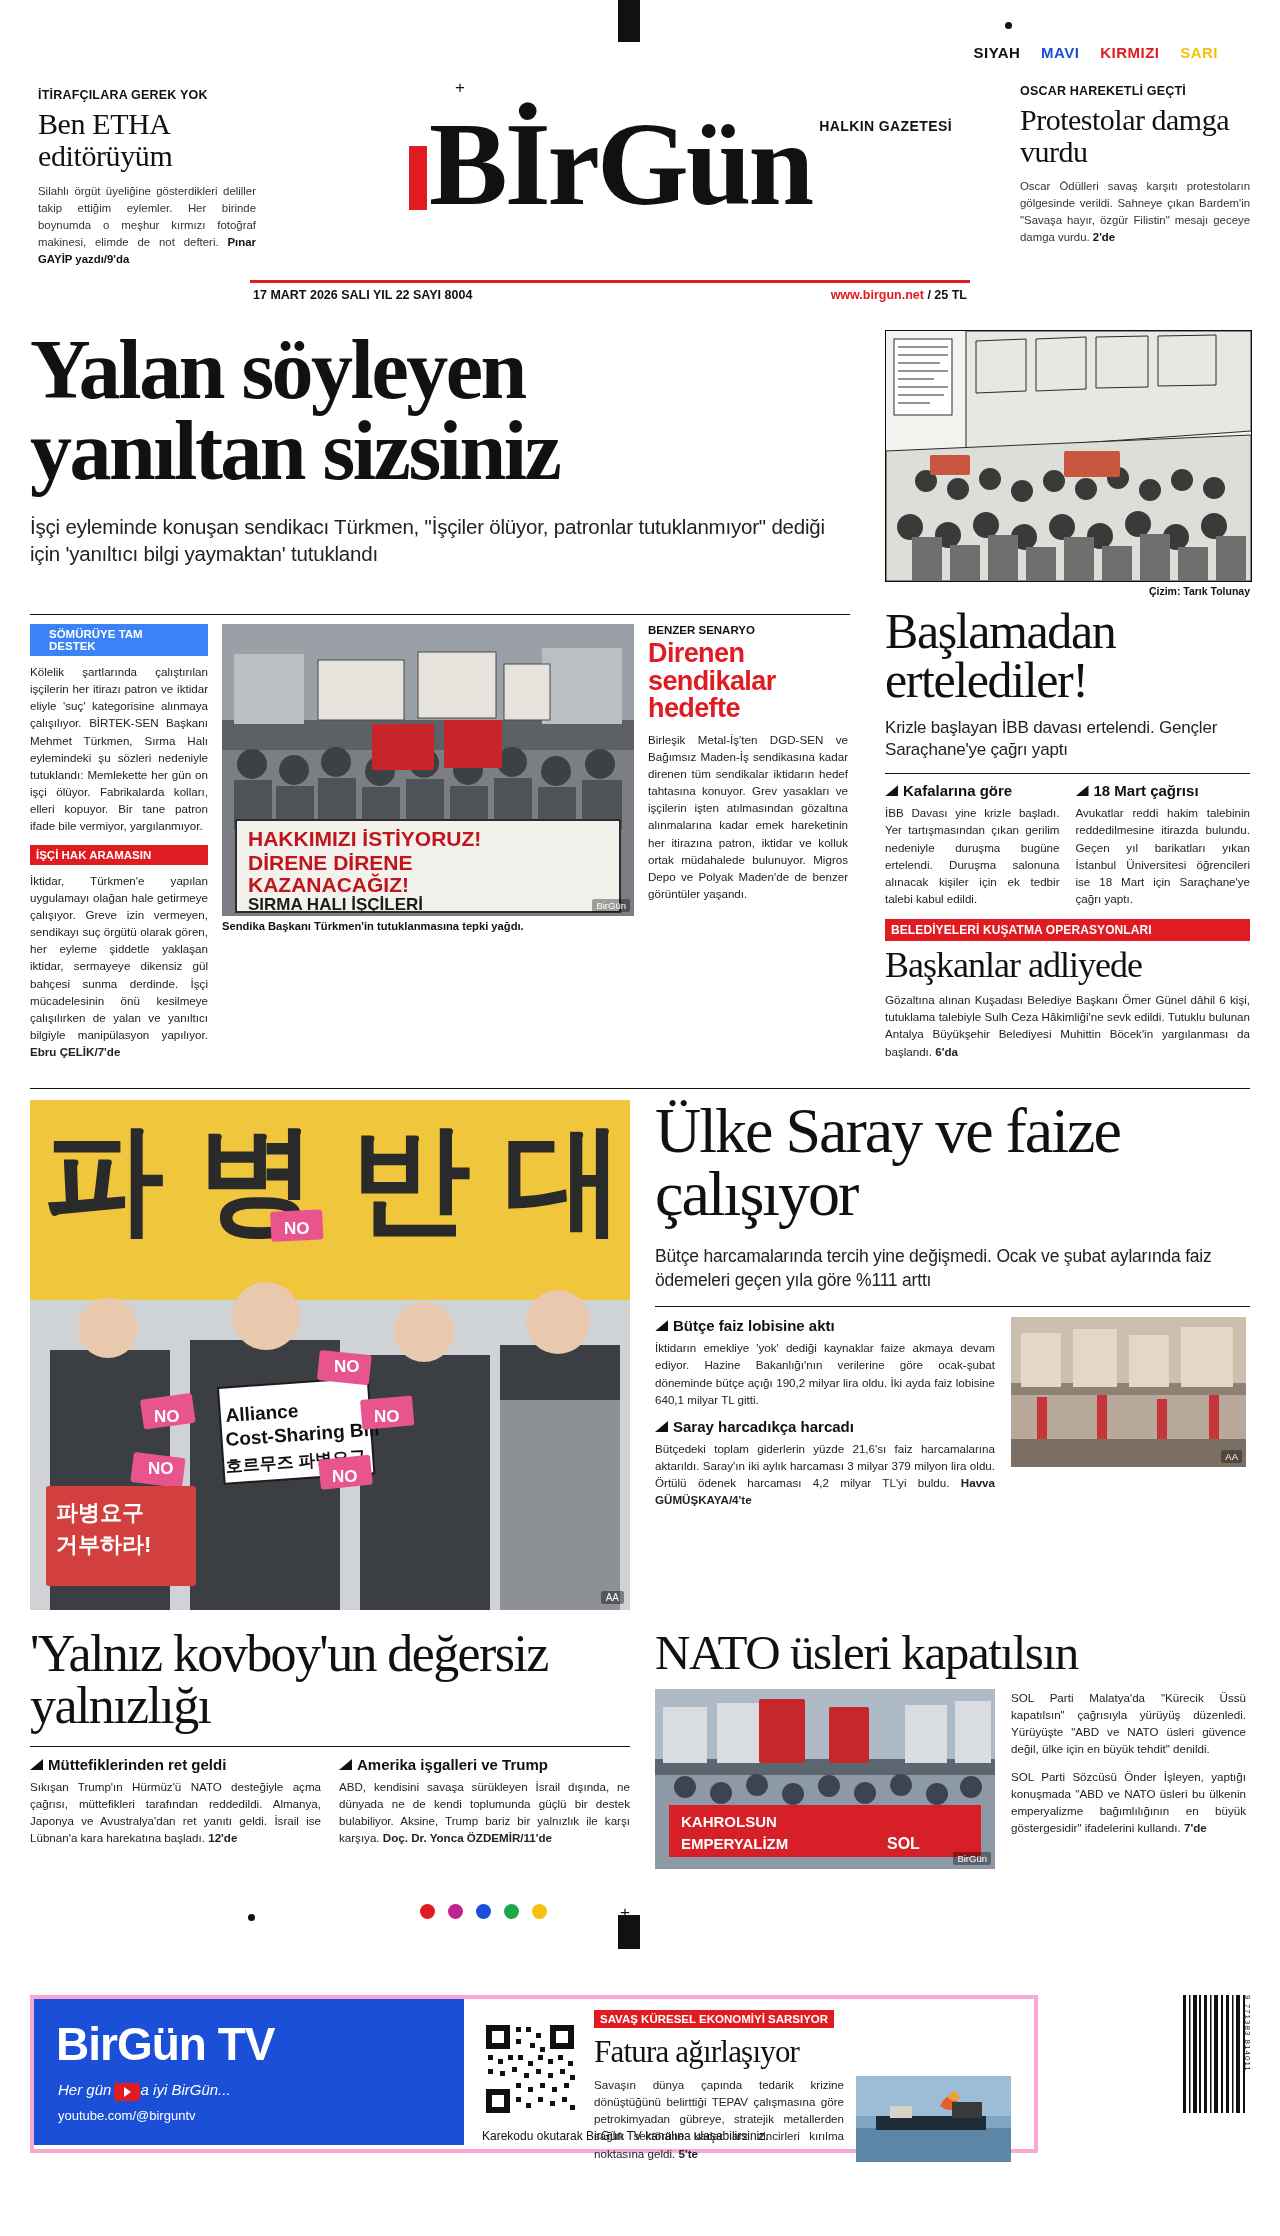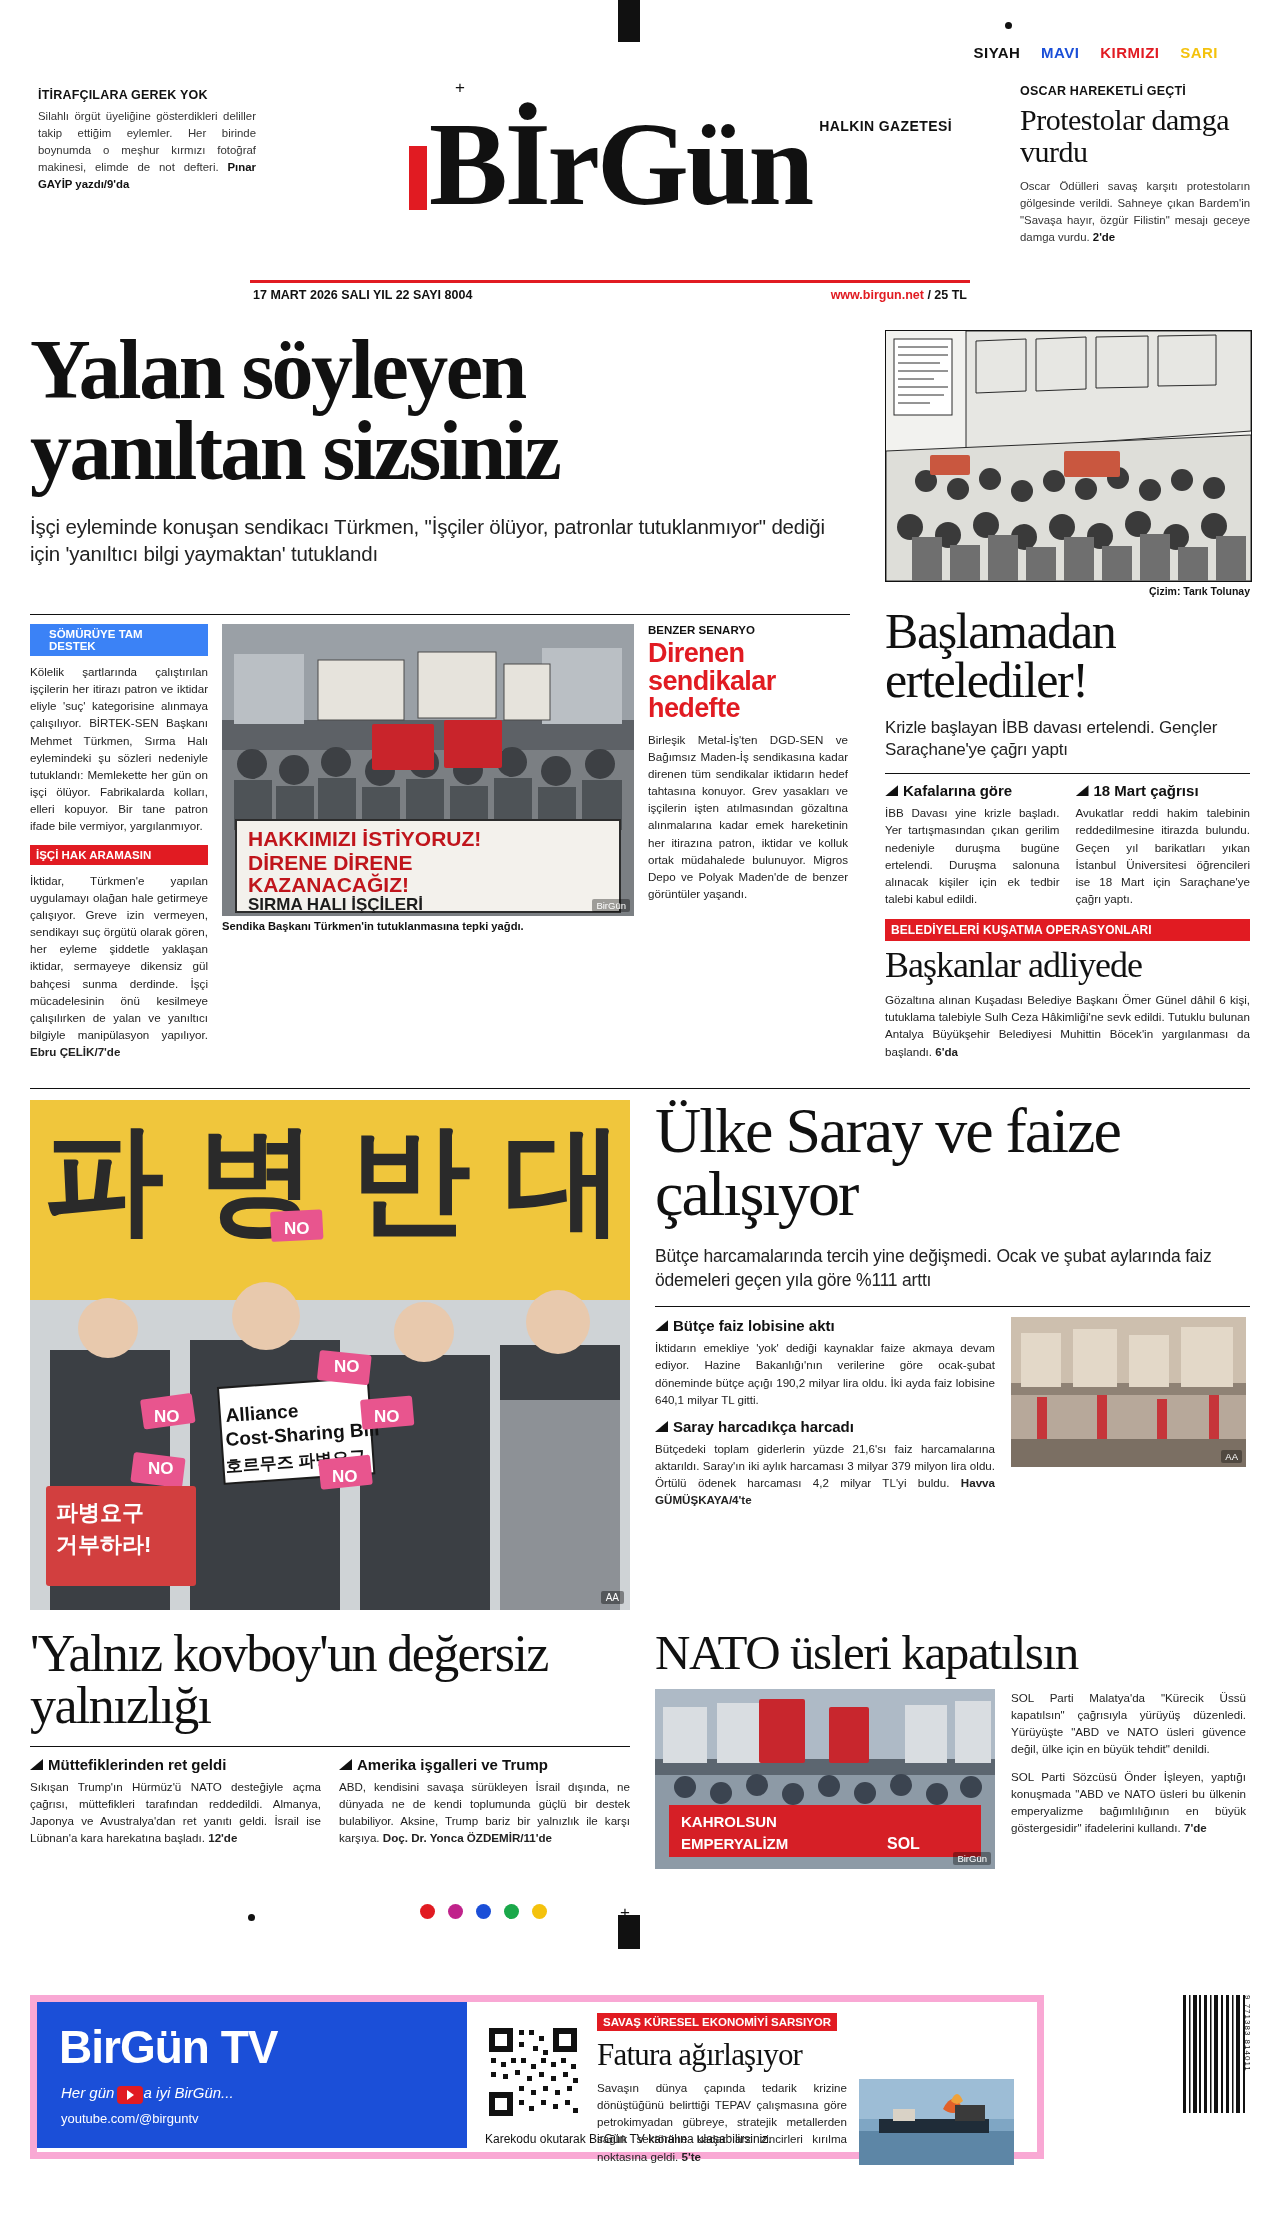--- a/index.html
+++ b/index.html
@@ -102,21 +102,21 @@
   .yalniz-cols .c{width:291px;}
 
   .nato{position:absolute;top:1628px;left:655px;width:595px;}
   .nato h2{font-family:"Liberation Serif",serif;font-weight:400;font-size:49px;line-height:1;letter-spacing:-1.4px;margin:0;}
   .nato-row{display:flex;gap:16px;margin-top:12px;}
   .nato-row .pic{width:340px;height:180px;background:#9d9d9d;position:relative;overflow:hidden;}
   .nato-row .pic .credit{position:absolute;right:4px;bottom:4px;font-family:"Liberation Sans",sans-serif;font-size:9.5px;color:#fff;background:rgba(0,0,0,.35);padding:1px 4px;border-radius:2px;}
   .nato-row .txt{width:235px;}
 
   
-  .promo{position:absolute;top:1995px;left:30px;width:1000px;height:150px;border:7px solid #f9a8d4;background:#fff;}
+  .promo{position:absolute;top:1995px;left:30px;width:1000px;height:150px;border:4px solid #f9a8d4;background:#fff;}
   .promo-left{position:absolute;left:0;top:0;width:430px;height:146px;background:#1b4fd8;color:#fff;}
   .promo-left .big{font-family:"Liberation Sans",sans-serif;font-weight:700;font-size:46px;letter-spacing:-1px;margin:18px 0 0 22px;}
   .promo-left .small{font-family:"Liberation Sans",sans-serif;font-style:italic;font-size:15px;margin:10px 0 0 24px;}
   .promo-left .yt{position:absolute;left:24px;bottom:22px;display:flex;align-items:center;gap:7px;font-family:"Liberation Sans",sans-serif;font-size:13px;flex-direction:column;}
   .yt-badge{width:26px;height:18px;background:#e11b22;border-radius:4px;position:relative;}
   .yt-badge:after{content:"";position:absolute;left:10px;top:4px;border-left:7px solid #fff;border-top:5px solid transparent;border-bottom:5px solid transparent;}
   .qr{position:absolute;left:448px;top:22px;width:96px;height:96px;background:#fff;}
   .qr-note{position:absolute;left:22px;top:122px;font-family:"Liberation Sans",sans-serif;font-size:12px;color:#111;}
   .promo-right{position:absolute;left:560px;top:10px;width:420px;}
   .promo-right .kick{background:#e11b22;color:#fff;font-family:"Liberation Sans",sans-serif;font-weight:700;font-size:11.5px;padding:3px 6px;display:inline-block;}
@@ -150,20 +150,21 @@
       <span class="cw-mavi">MAVI</span>
       <span class="cw-kirmizi">KIRMIZI</span>
       <span class="cw-sari">SARI</span>
     </div>
   </div>
 
   <div class="masthead">
 
     <div class="mh-left">
       <div class="kicker">İTİRAFÇILARA GEREK YOK</div>
+      <h2>Ben ETHA editörüyüm</h2>
       <p><span>Silahlı örgüt üyeliğine gösterdikleri deliller takip ettiğim eylemler. Her birinde boynumda o meşhur kırmızı fotoğraf makinesi, elimde de not defteri.</span> <b>Pınar GAYİP yazdı/9'da</b></p>
     </div>
 
     <div class="mh-center">
       <div class="plus-mark">+</div>
       <div class="logo">
         <span class="bar"></span><span>Bİr</span><span>Gün</span>
       </div>
       <div class="halkin">HALKIN GAZETESİ</div>
     </div>

